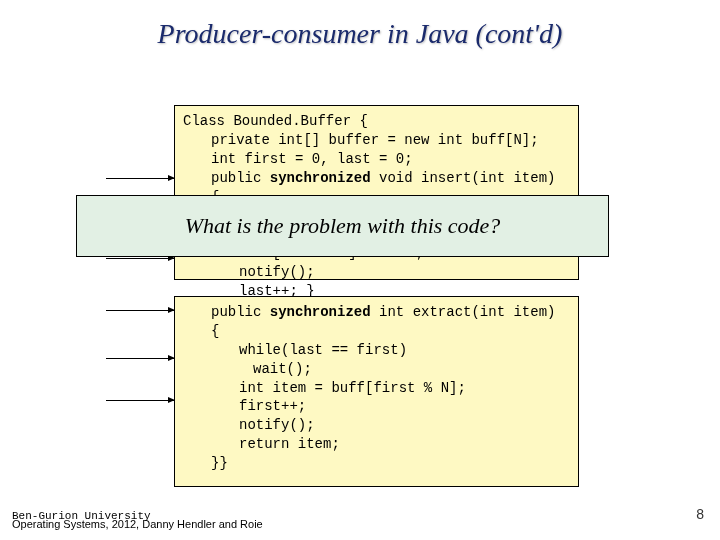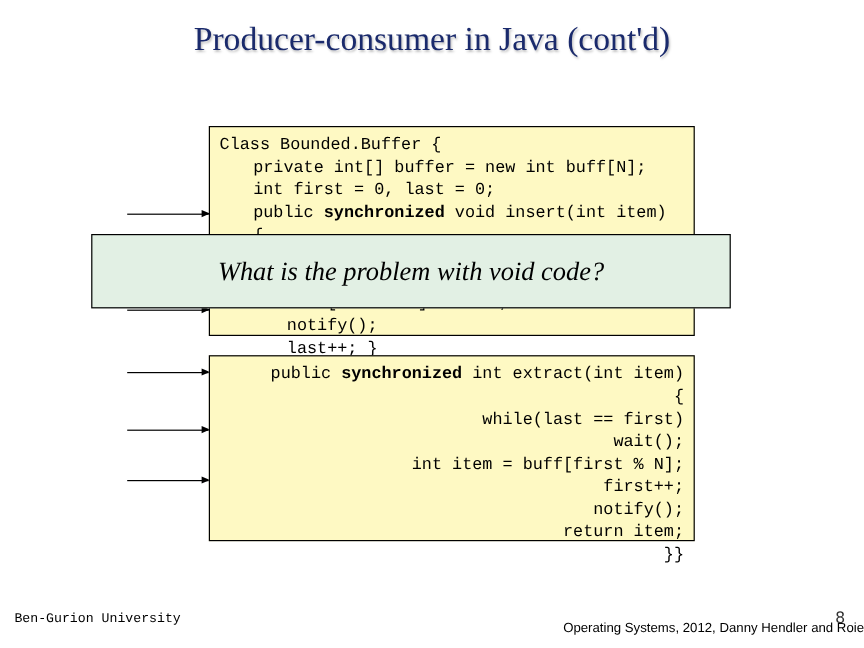--- a/index.html
+++ b/index.html
@@ -6,38 +6,39 @@
     margin: 0;
     padding: 0;
     width: 720px;
     height: 540px;
     background: #fff;
     font-family: "Times New Roman", serif;
     position: relative;
     overflow: hidden;
   }
   .title {
+    font-style: italic;
     font-size: 28px;
     color: #1a2a6c;
     text-align: center;
     padding-top: 18px;
     text-shadow: 1px 1px 2px rgba(0,0,0,0.25);
   }
   .box {
     position: absolute;
     border: 1px solid #000;
     background: #fef9c3;
     font-family: Liberation Mono, monospace;
     font-size: 14px;
     line-height: 1.35;
     padding: 6px 8px;
     box-sizing: border-box;
   }
   .box1 { left: 174px; top: 105px; width: 405px; height: 175px; }
-  .box2 { left: 174px; top: 296px; width: 405px; height: 155px; text-align: right; }
+  .box2 { left: 174px; top: 296px; width: 405px; height: 191px; }
   .overlay {
     position: absolute;
     left: 76px;
     top: 195px;
     width: 531px;
     height: 60px;
     background: #e2f0e4;
     border: 1px solid #000;
     display: flex;
     align-items: center;
@@ -78,24 +79,24 @@
 
   .footer-left {
     position: absolute;
     left: 12px;
     bottom: 18px;
     font-family: Liberation Mono, monospace;
     font-size: 11px;
   }
   .footer-center {
     position: absolute;
-    left: 0;
+    left: 12px;
     right: 0;
     bottom: 10px;
-    text-align: right;
+    text-align: left;
     font-family: Arial, sans-serif;
     font-size: 11px;
   }
   .footer-right {
     position: absolute;
     right: 16px;
     bottom: 18px;
     font-family: Arial, sans-serif;
     font-size: 14px;
     color: #333;
@@ -122,21 +123,21 @@
 <div class="arrow a1"></div>
 <div class="arrow a2"></div>
 <div class="arrow a3"></div>
 <div class="arrow a4"></div>
 <div class="arrow a5"></div>
 
 <div class="arrow b1"></div>
 <div class="arrow b2"></div>
 <div class="arrow b3"></div>
 
-<div class="overlay">What is the problem with void code?</div>
+<div class="overlay">What is the problem with this code?</div>
 
 <div class="box box2">
   <span class="indent1"><span>public </span><span class="kw">synchronized</span><span> int extract(int item) {</span></span>
   <span class="indent2">while(last == first)</span>
   <span class="indent3">wait();</span>
   <span class="indent2">int item = buff[first % N];</span>
   <span class="indent2">first++;</span>
   <span class="indent2">notify();</span>
   <span class="indent2">return item;</span>
   <span class="indent1">}}</span>

